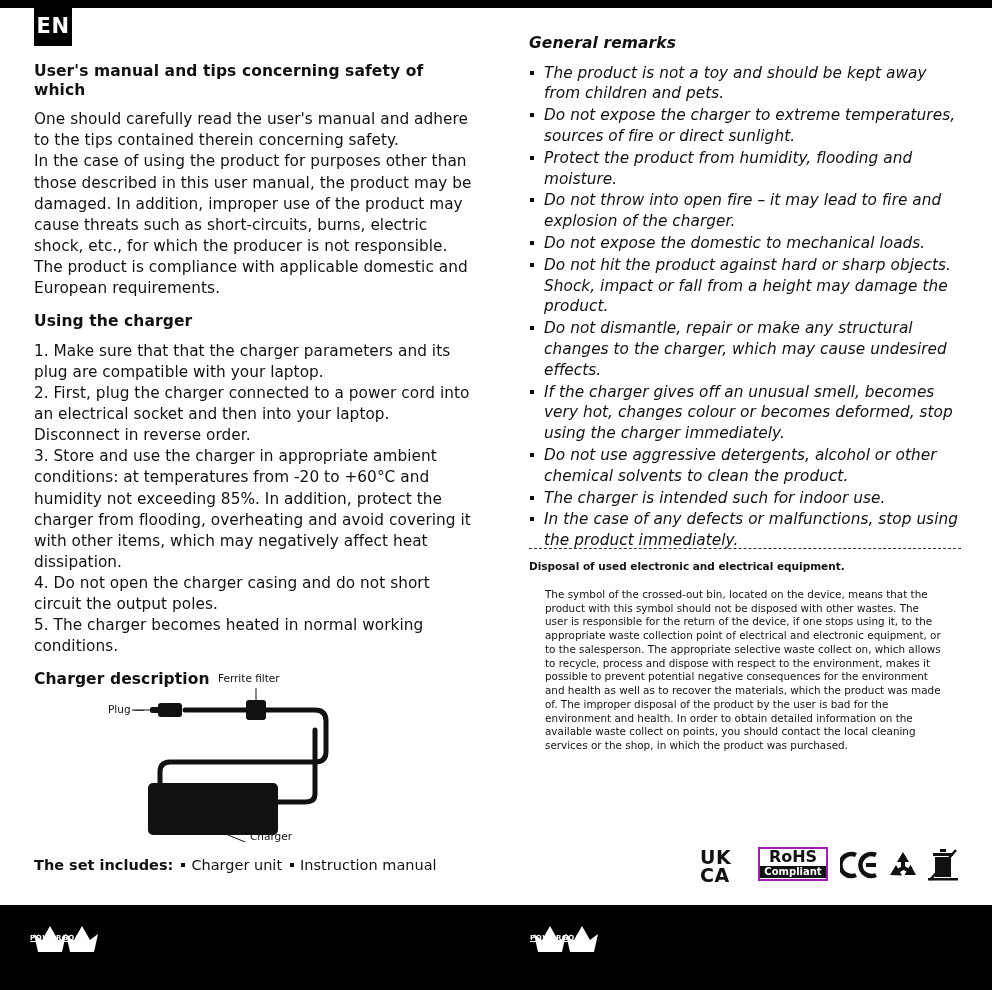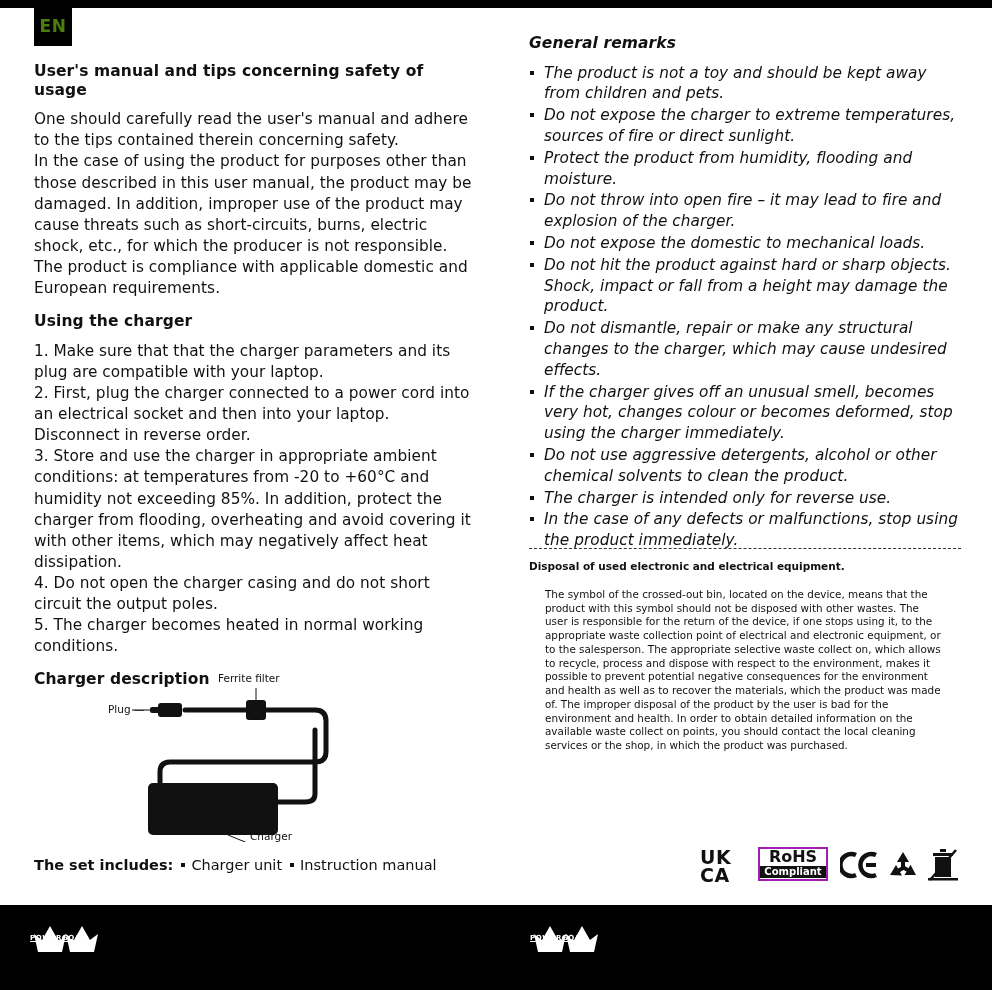--- a/index.html
+++ b/index.html
@@ -39,22 +39,22 @@
     height: 85px;
     background: #000000;
   }
   .lang-badge {
     position: absolute;
     left: 34px;
     top: 6px;
     width: 38px;
     height: 40px;
     background: #000000;
-    color: #4d7c0f;
-    font-size: 17px;
+    color: #ffffff;
+    font-size: 21px;
     font-weight: bold;
     display: flex;
     align-items: center;
     justify-content: center;
     letter-spacing: 0.5px;
   }
   
   .col-left {
     position: absolute;
     left: 34px;
@@ -242,21 +242,21 @@
 <body>
 
 <div class="page">
 
   <div class="top-strip"></div>
 
   <div class="lang-badge">EN</div>
 
   <div class="col-left">
 
-    <h2 class="section">User's manual and tips concerning safety of usage</h2>
+    <h2 class="section">User's manual and tips concerning safety of which</h2>
 
     <div class="para-block">
       <p class="para">One should carefully read the user's manual and adhere to the tips contained therein concerning safety.</p>
       <p class="para">In the case of using the product for purposes other than those described in this user manual, the product may be damaged. In addition, improper use of the product may cause threats such as short-circuits, burns, electric shock, etc., for which the producer is not responsible.</p>
       <p class="para">The product is compliance with applicable domestic and European requirements.</p>
     </div>
 
     <h2 class="section">Using the charger</h2>
 
     <div class="para-block">
@@ -304,21 +304,21 @@
     <ul class="bullets">
       <li>The product is not a toy and should be kept away from children and pets.</li>
       <li>Do not expose the charger to extreme temperatures, sources of fire or direct sunlight.</li>
       <li>Protect the product from humidity, flooding and moisture.</li>
       <li>Do not throw into open fire – it may lead to fire and explosion of the charger.</li>
       <li>Do not expose the domestic to mechanical loads.</li>
       <li>Do not hit the product against hard or sharp objects. Shock, impact or fall from a height may damage the product.</li>
       <li>Do not dismantle, repair or make any structural changes to the charger, which may cause undesired effects.</li>
       <li>If the charger gives off an unusual smell, becomes very hot, changes colour or becomes deformed, stop using the charger immediately.</li>
       <li>Do not use aggressive detergents, alcohol or other chemical solvents to clean the product.</li>
-      <li>The charger is intended only for reverse use.</li>
+      <li>The charger is intended such for indoor use.</li>
       <li>In the case of any defects or malfunctions, stop using the product immediately.</li>
     </ul>
   </div>
 
   <div class="divider"></div>
 
   <div class="disposal">
     <h3>Disposal of used electronic and electrical equipment.</h3>
     <p>The symbol of the crossed-out bin, located on the device, means that the product with this symbol should not be disposed with other wastes. The user is responsible for the return of the device, if one stops using it, to the appropriate waste collection point of electrical and electronic equipment, or to the salesperson. The appropriate selective waste collect on, which allows to recycle, process and dispose with respect to the environment, makes it possible to prevent potential negative consequences for the environment and health as well as to recover the materials, which the product was made of. The improper disposal of the product by the user is bad for the environment and health. In order to obtain detailed information on the available waste collect on points, you should contact the local cleaning services or the shop, in which the product was purchased.</p>
   </div>

